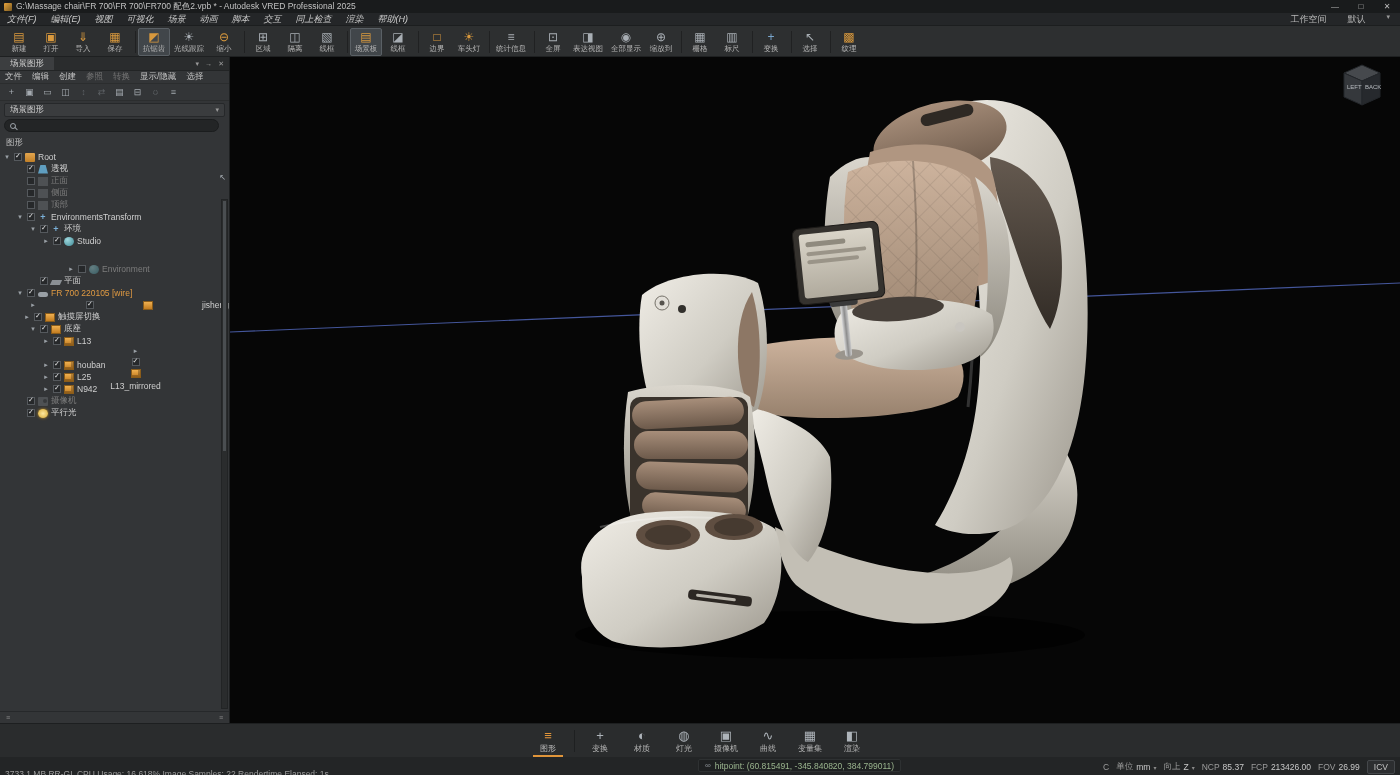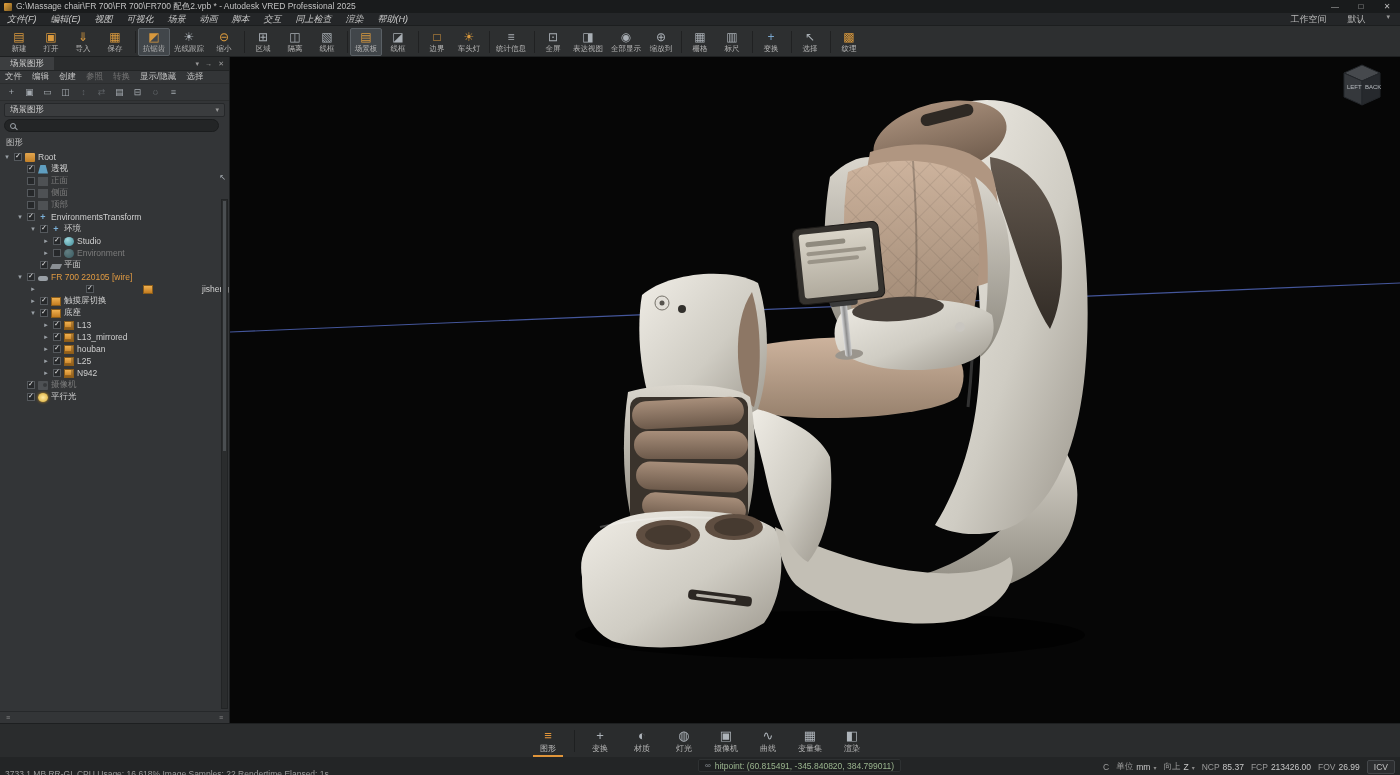--- a/index.html
+++ b/index.html
@@ -395,21 +395,21 @@
           <span class="lbl">环境</span>
         </div>
 
         <div class="tree-row" data-arrow="right" data-checked="true" data-icon="sphere" style="padding-left: 42px;">
           <span class="arr"></span>
           <span class="chk"></span>
           <span class="t-icon"></span>
           <span class="lbl">Studio</span>
         </div>
 
-        <div class="tree-row" data-arrow="right" data-checked="false" data-icon="sphere" data-dim="true" style="padding-left: 42px;">
+        <div class="tree-row" data-arrow="right" data-checked="false" data-icon="sphere" data-dim="true" style="padding-left: 67px; margin-top: 16px;">
           <span class="arr"></span>
           <span class="chk"></span>
           <span class="t-icon"></span>
           <span class="lbl">Environment</span>
         </div>
 
         <div class="tree-row" data-arrow="" data-checked="true" data-icon="plane" style="padding-left: 29px;">
           <span class="arr"></span>
           <span class="chk"></span>
           <span class="t-icon"></span>
@@ -423,42 +423,42 @@
           <span class="lbl">FR 700 220105 [wire]</span>
         </div>
 
         <div class="tree-row" data-arrow="right" data-checked="true" data-icon="geo" style="padding-left: 29px; justify-content: space-between;">
           <span class="arr"></span>
           <span class="chk"></span>
           <span class="t-icon"></span>
           <span class="lbl">jisheng</span>
         </div>
 
-        <div class="tree-row" data-arrow="right" data-checked="true" data-icon="geo" style="padding-left: 29px;">
+        <div class="tree-row" data-arrow="right" data-checked="true" data-icon="geo" style="padding-left: 23px;">
           <span class="arr"></span>
           <span class="chk"></span>
           <span class="t-icon"></span>
           <span class="lbl">触摸屏切换</span>
         </div>
 
         <div class="tree-row" data-arrow="down" data-checked="true" data-icon="geo" style="padding-left: 29px;">
           <span class="arr"></span>
           <span class="chk"></span>
           <span class="t-icon"></span>
           <span class="lbl">底座</span>
         </div>
 
         <div class="tree-row" data-arrow="right" data-checked="true" data-icon="geo2" style="padding-left: 42px;">
           <span class="arr"></span>
           <span class="chk"></span>
           <span class="t-icon"></span>
           <span class="lbl">L13</span>
         </div>
 
-        <div class="tree-row" data-arrow="right" data-checked="true" data-icon="geo2" style="padding-left: 42px;">
+        <div class="tree-row" data-arrow="right" data-checked="true" data-icon="geo2" style="padding-left: 42px; flex-direction: column;">
           <span class="arr"></span>
           <span class="chk"></span>
           <span class="t-icon"></span>
           <span class="lbl">L13_mirrored</span>
         </div>
 
         <div class="tree-row" data-arrow="right" data-checked="true" data-icon="geo2" style="padding-left: 42px;">
           <span class="arr"></span>
           <span class="chk"></span>
           <span class="t-icon"></span>

